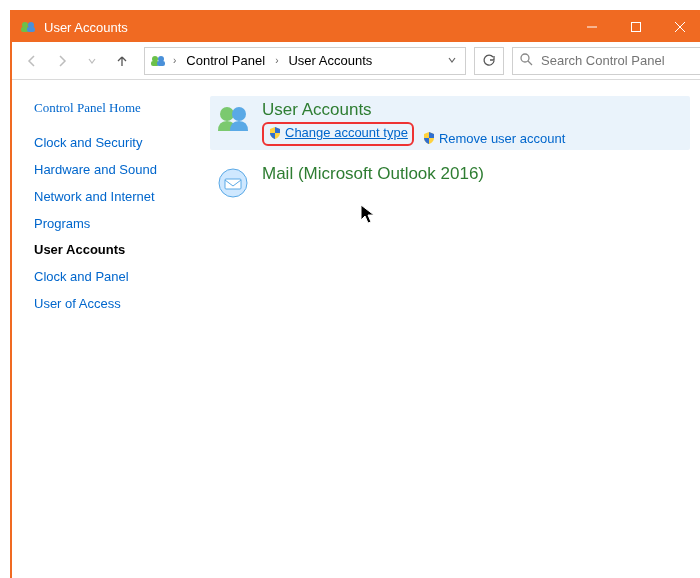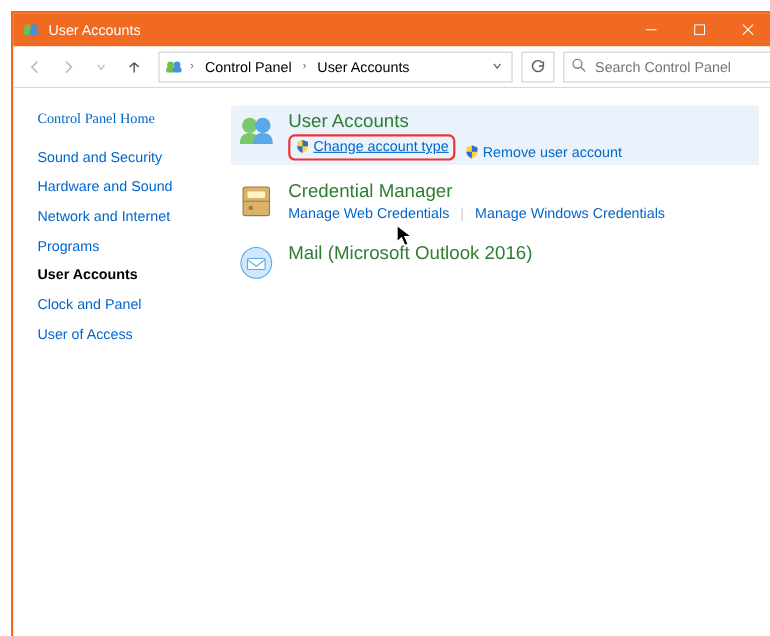--- a/index.html
+++ b/index.html
@@ -236,21 +236,21 @@
       </span>
       <input type="text" placeholder="Search Control Panel" style="">
     </div>
   </div>
 
   <div class="content-wrap">
 
   <div class="body">
     <div class="sidebar">
       <a class="spacer-top">Control Panel Home</a>
-      <a>Sound and Security</a>
+      <a>Clock and Security</a>
       <a>Hardware and Sound</a>
       <a>Network and Internet</a>
       <a>Programs</a>
       <a class="current">User Accounts</a>
       <a>Clock and Panel</a>
       <a>User of Access</a>
     </div>
 
     <div class="main">
 
@@ -285,38 +285,20 @@
                   <path d="M7 1 L12 3 V7 L7 7 Z" fill="#2f6fd0"></path>
                   <path d="M7 7 L7 13 C5 12.5 2 10 2 7 Z" fill="#2f6fd0"></path>
                 </svg>
               </span>
               <span>Remove user account</span>
             </span>
           </div>
         </div>
       </div>
 
-      <div class="category">
-        <span class="cat-icon">
-          <svg width="34" height="34" viewBox="0 0 34 34">
-            <rect x="5" y="4" width="24" height="26" rx="2" fill="#d9b36c" stroke="#a07a3a"></rect>
-            <rect x="9" y="8" width="16" height="6" rx="1" fill="#fff3c4"></rect>
-            <path d="M5 17 h24" stroke="#a07a3a"></path>
-            <circle cx="12" cy="23" r="2" fill="#a07a3a"></circle>
-          </svg>
-        </span>
-        <div class="cat-body">
-          <div class="cat-title">Credential Manager</div>
-          <div class="cat-links">
-            <span class="cat-link">Manage Web Credentials</span>
-            <span class="cat-sep">|</span>
-            <span class="cat-link">Manage Windows Credentials</span>
-          </div>
-        </div>
-      </div>
 
       <div class="category">
         <span class="cat-icon">
           <svg width="34" height="34" viewBox="0 0 34 34">
             <circle cx="17" cy="17" r="14" fill="#cfe8ff" stroke="#5aa9e6"></circle>
             <rect x="9" y="13" width="16" height="10" rx="1" fill="#fff" stroke="#5aa9e6"></rect>
             <path d="M9 14 L17 20 L25 14" fill="none" stroke="#5aa9e6"></path>
           </svg>
         </span>
         <div class="cat-body">

